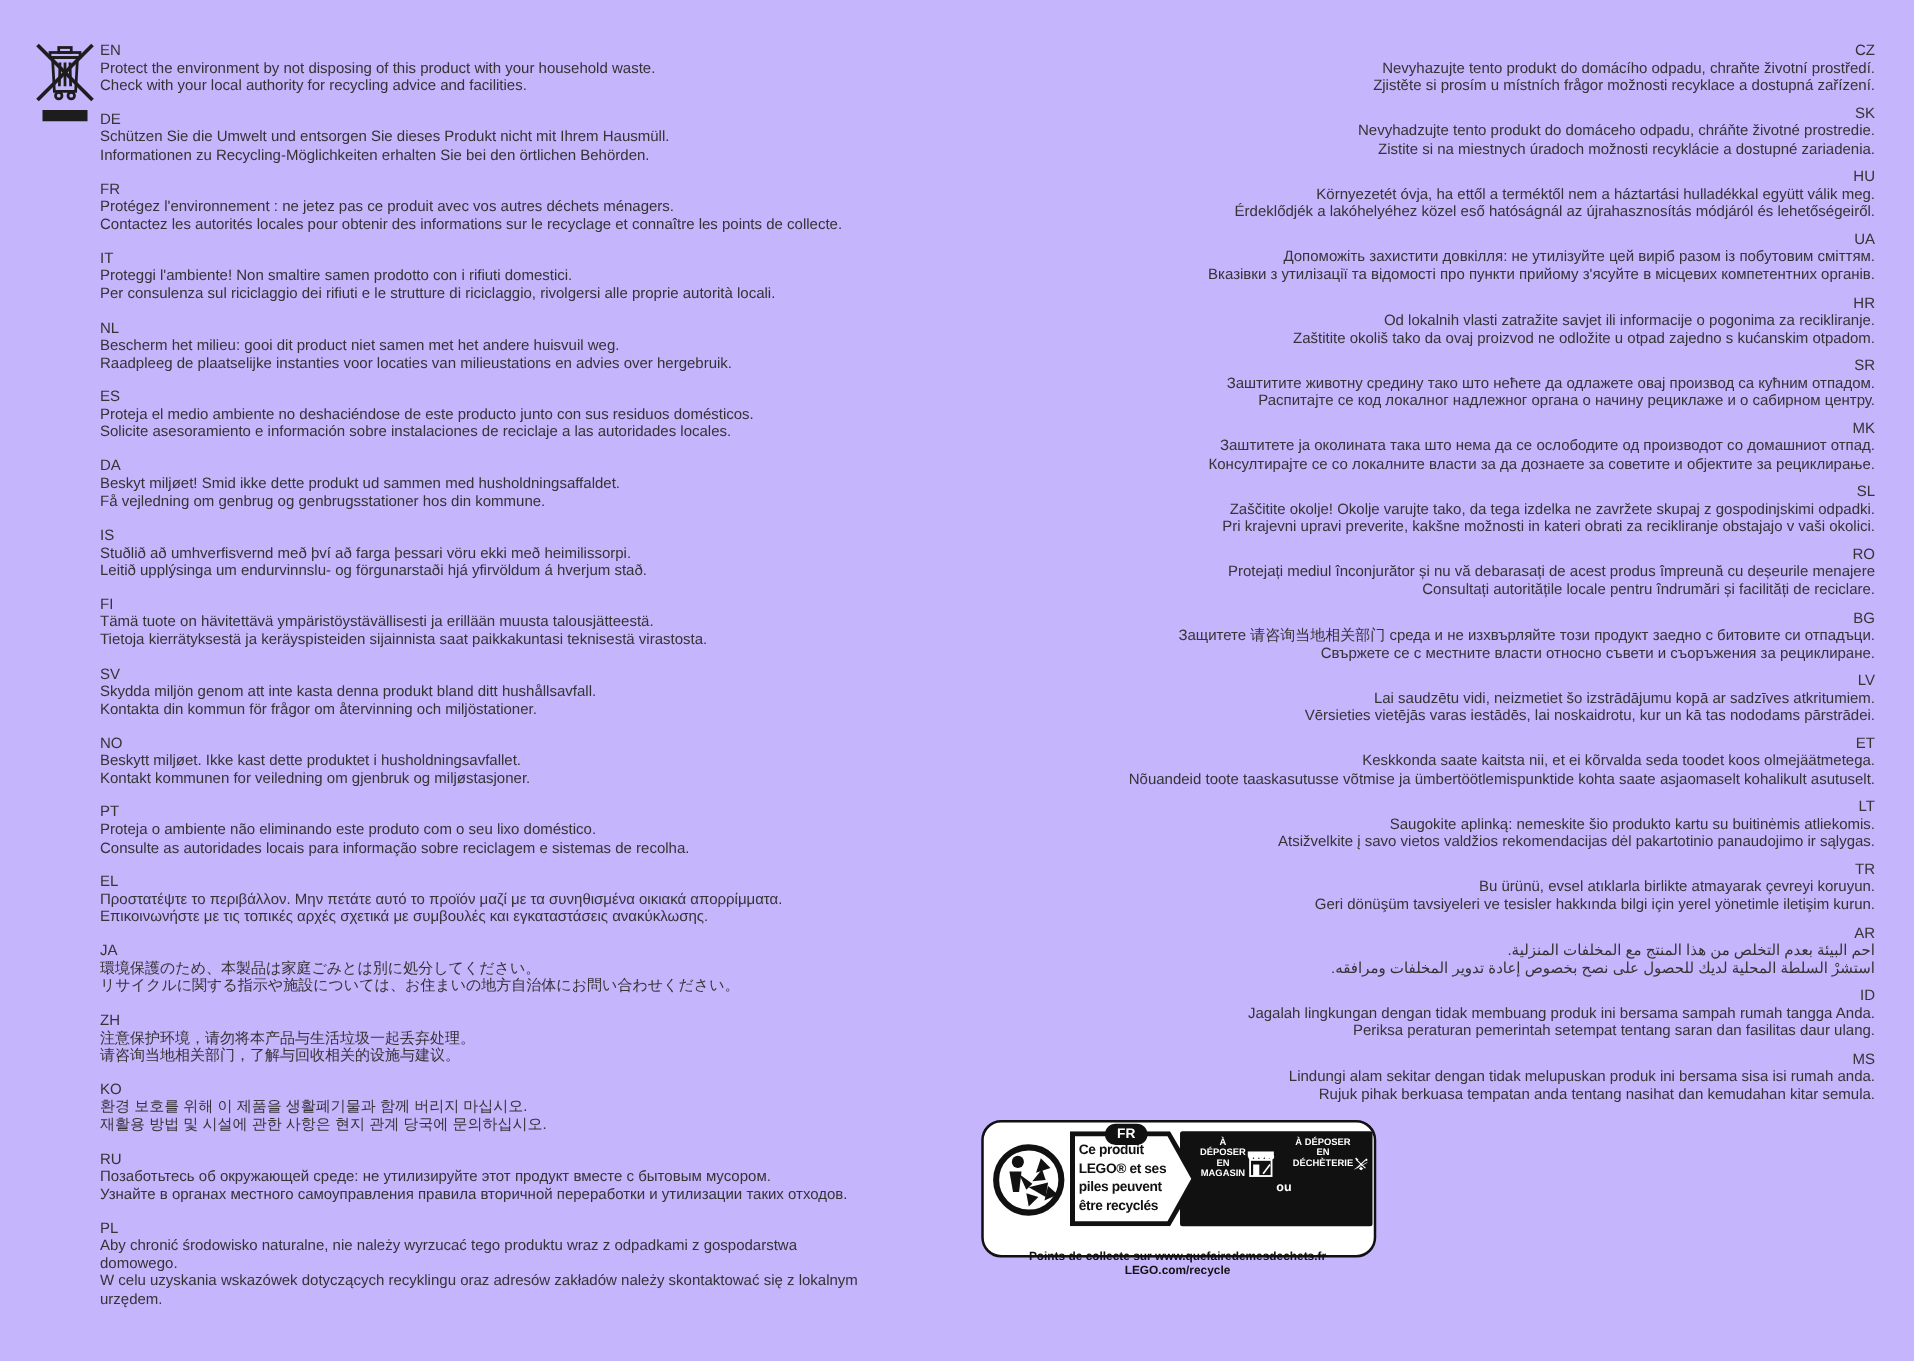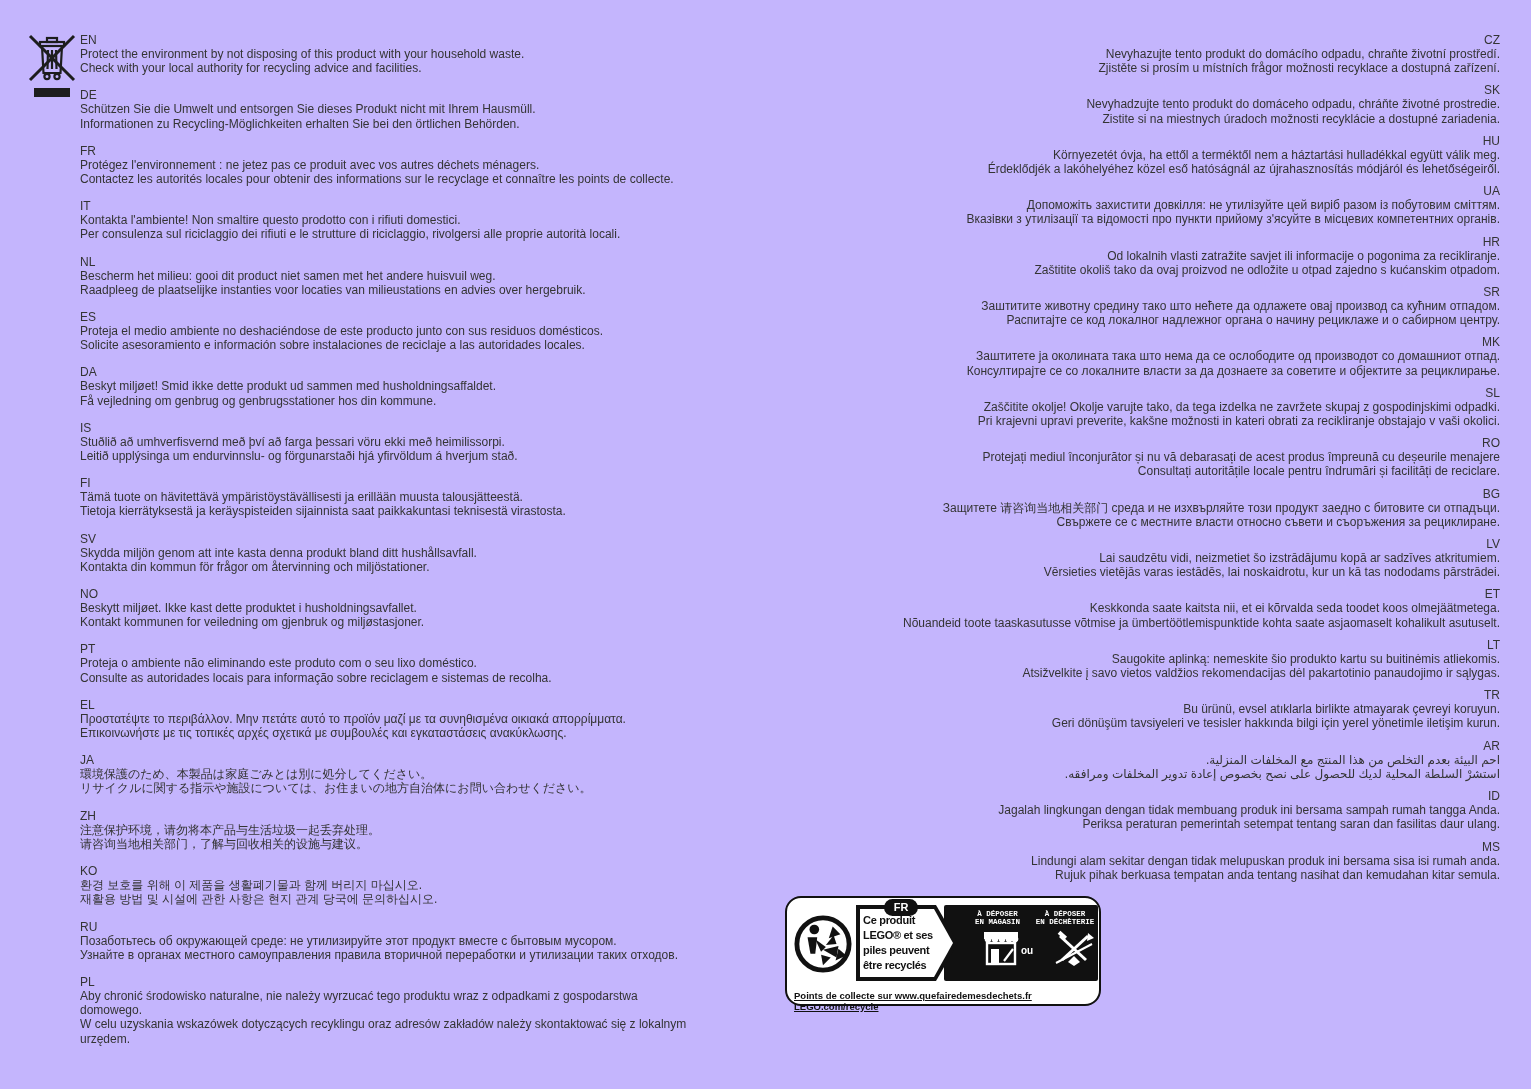--- a/index.html
+++ b/index.html
@@ -46,27 +46,27 @@
     position:absolute;left:28px;top:-6px;width:34px;height:17px;
     background:#111;border-radius:9px;color:#fff;
     font-weight:700;font-size:11px;line-height:17px;text-align:center;
   }
   .depot-panel{
     flex:1 1 auto;height:76px;background:#111;color:#fff;
     margin-left:-14px;border-radius:2px;
     display:flex;align-items:stretch;justify-content:space-between;
     padding:5px 4px 4px 16px;box-sizing:border-box;
   }
-  .depot-col{display:flex;flex-direction:column;align-items:flex-end;width:60px;font-family:Liberation Mono, monospace;}
+  .depot-col{display:flex;flex-direction:row;align-items:flex-start;width:60px;}
   .depot-head{font-weight:700;font-size:7.5px;line-height:8.5px;text-align:center;white-space:pre-line;}
   .depot-col svg{margin-top:3px;}
   .depot-ou{align-self:center;font-weight:700;font-size:10px;margin:14px 1px 0 1px;}
   .label-footer{
-    margin-top:9px;text-align:left;
-    font-weight:700;font-size:9.5px;line-height:11px;color:#111;text-decoration:underline;
+    margin-top:19px;text-align:center;
+    font-weight:700;font-size:9.5px;line-height:11px;color:#111;
   }
 </style>
 </head>
 <body>
 
 <div class="page">
 
   <div class="weee">
     <svg width="52" height="66" viewBox="0 0 52 66">
       <g stroke="#1d1d1d" stroke-width="2.2" fill="none">
@@ -108,21 +108,21 @@
       <div class="lang-code">FR</div>
       <div class="lang-body">
           <div class="lang-line">Protégez l'environnement : ne jetez pas ce produit avec vos autres déchets ménagers.</div>
           <div class="lang-line">Contactez les autorités locales pour obtenir des informations sur le recyclage et connaître les points de collecte.</div>
         </div>
     </div>
 
     <div class="lang-section">
       <div class="lang-code">IT</div>
       <div class="lang-body">
-          <div class="lang-line">Kontakta l'ambiente! Non smaltire questo prodotto con i rifiuti domestici.</div>
+          <div class="lang-line">Proteggi l'ambiente! Non smaltire samen prodotto con i rifiuti domestici.</div>
           <div class="lang-line">Per consulenza sul riciclaggio dei rifiuti e le strutture di riciclaggio, rivolgersi alle proprie autorità locali.</div>
         </div>
     </div>
 
     <div class="lang-section">
       <div class="lang-code">NL</div>
       <div class="lang-body">
           <div class="lang-line">Bescherm het milieu: gooi dit product niet samen met het andere huisvuil weg.</div>
           <div class="lang-line">Raadpleeg de plaatselijke instanties voor locaties van milieustations en advies over hergebruik.</div>
         </div>

